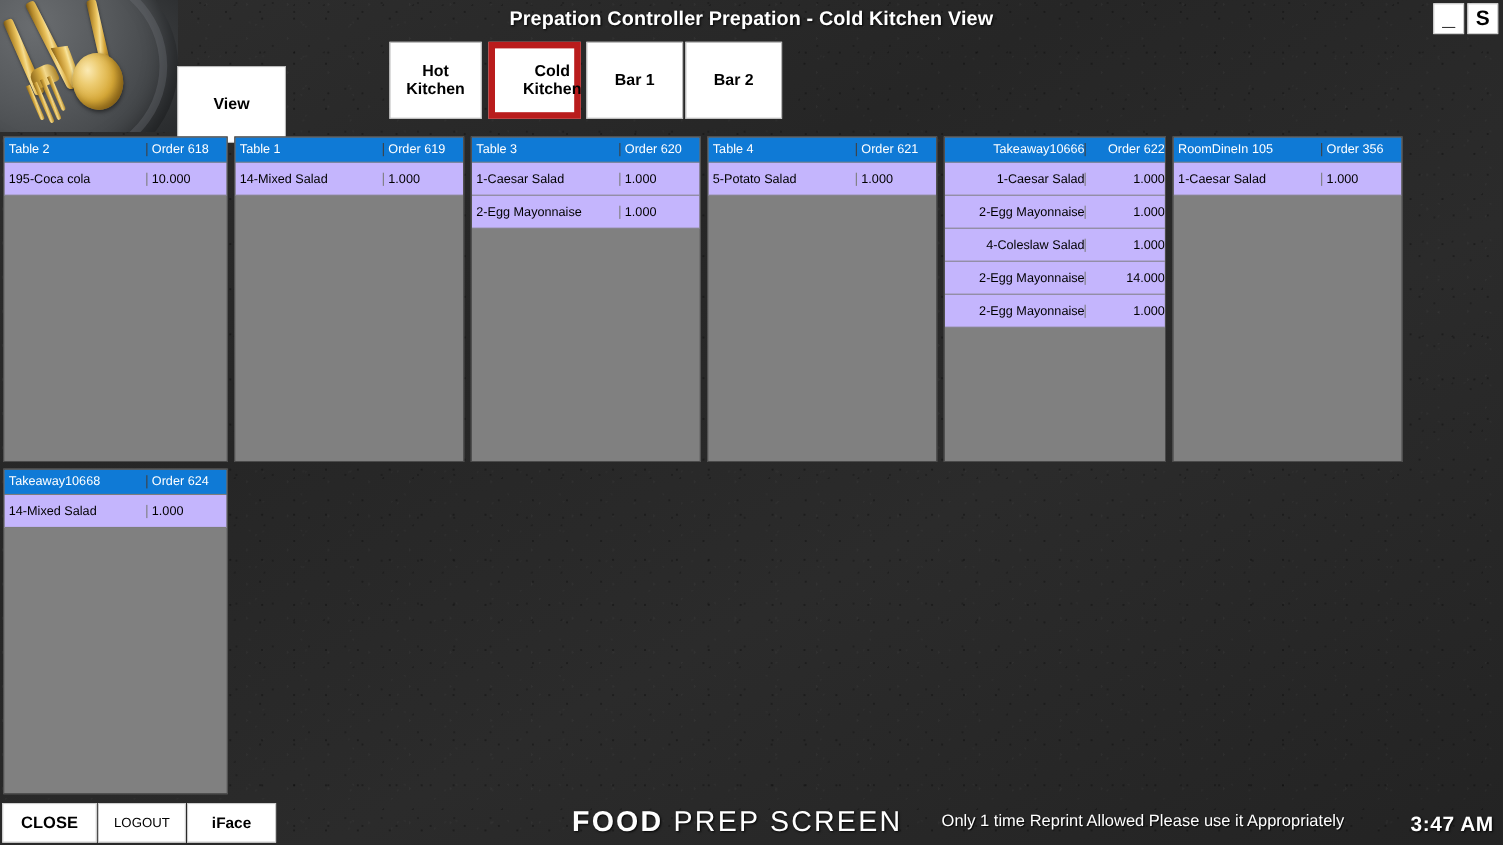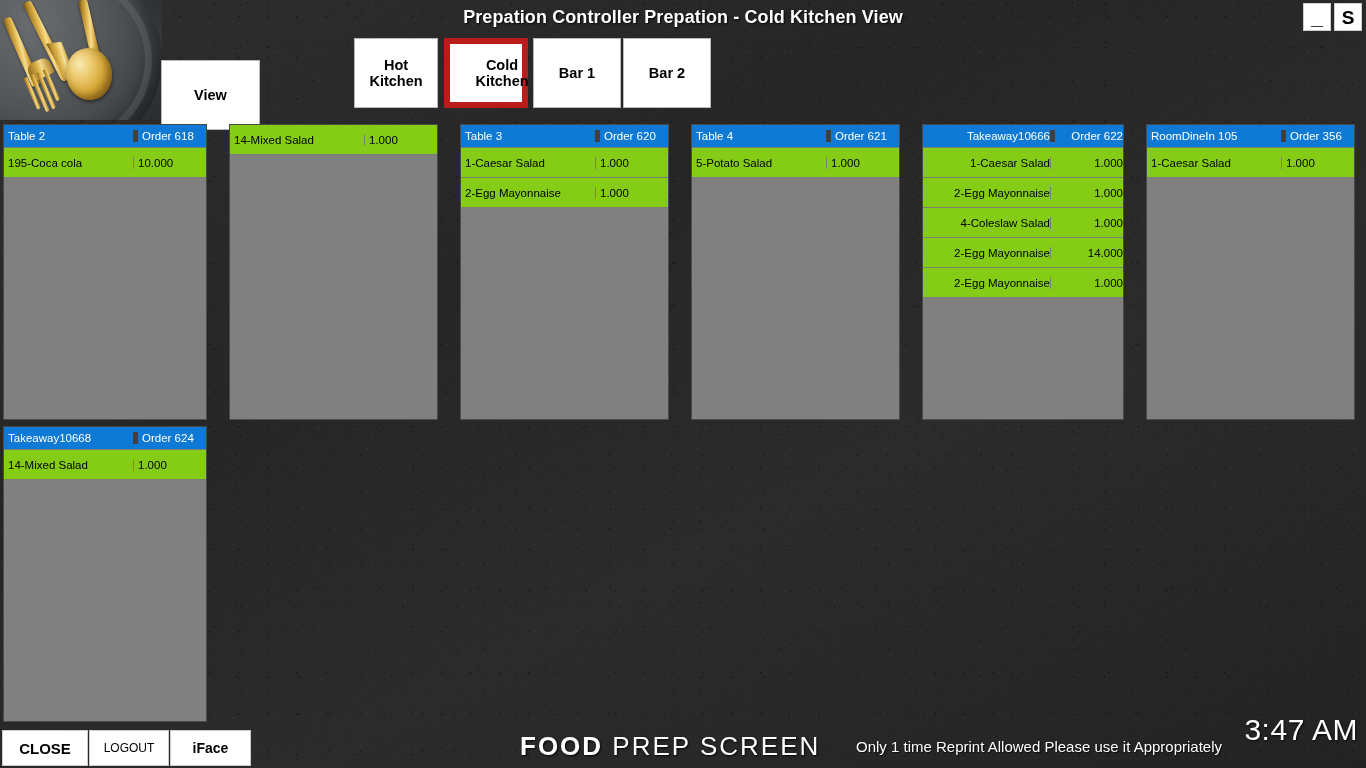--- a/index.html
+++ b/index.html
@@ -181,21 +181,21 @@
   #tab-bar-2        { left: 623px; top: 38px; width: 88px; height: 70px; }
 
   
   #order-grid {
     position: absolute;
     left: 3px;
     top: 124px;
     width: 1360px;
     display: flex;
     flex-wrap: wrap;
-    gap: 6px 22px;
+    gap: 6px 6px;
   }
   .order-card {
     width: 205px;
     height: 296px;
     background: #808080;
     border: 1px solid #4a4a4a;
     display: flex;
     flex-direction: column;
     overflow: hidden;
     cursor: pointer;
@@ -213,28 +213,28 @@
   }
   .card-header .hdr-table {
     flex: 1 1 auto;
     padding-left: 4px;
     overflow: hidden;
     white-space: nowrap;
   }
   .card-header .hdr-order {
     flex: 0 0 73px;
     padding-left: 4px;
-    border-left: 5px solid #404040;
+    border-left: 1px solid #404040;
     overflow: hidden;
     white-space: nowrap;
   }
 
   .item-row {
     display: flex;
-    background: #84cc16;
+    background: #c4b5fd;
     color: #000;
     height: 30px;
     flex: 0 0 30px;
     font-size: 11.5px;
     align-items: center;
     border-bottom: 1px solid #7d7d7d;
   }
   .item-row .item-name {
     flex: 1 1 auto;
     padding-left: 4px;
@@ -300,23 +300,23 @@
     left: 856px;
     bottom: 13px;
     font-size: 15px;
     white-space: nowrap;
     text-shadow: 1px 1px 1px rgba(0,0,0,0.8);
   }
 
   #clock {
     position: absolute;
     right: 8px;
-    bottom: 21px;
-    font-size: 30px;
-    font-weight: normal;
+    bottom: 7px;
+    font-size: 19px;
+    font-weight: bold;
     letter-spacing: 0.5px;
     white-space: nowrap;
     text-shadow: 1px 1px 2px rgba(0,0,0,0.85);
   }
 </style>
 </head>
 <body>
 
 <div id="plate-photo">
   <div class="plate-bg"></div>
@@ -355,20 +355,24 @@
         <div class="hdr-table">Table 2</div>
         <div class="hdr-order">Order 618</div>
       </div>
       <div class="item-row">
         <div class="item-name">195-Coca cola</div>
         <div class="item-qty">10.000</div>
       </div>
       <div class="card-filler"></div>
     </div>
     <div class="order-card">
+      <div class="card-header">
+        <div class="hdr-table">Table 1</div>
+        <div class="hdr-order">Order 619</div>
+      </div>
       <div class="item-row">
         <div class="item-name">14-Mixed Salad</div>
         <div class="item-qty">1.000</div>
       </div>
       <div class="card-filler"></div>
     </div>
     <div class="order-card">
       <div class="card-header">
         <div class="hdr-table">Table 3</div>
         <div class="hdr-order">Order 620</div>

